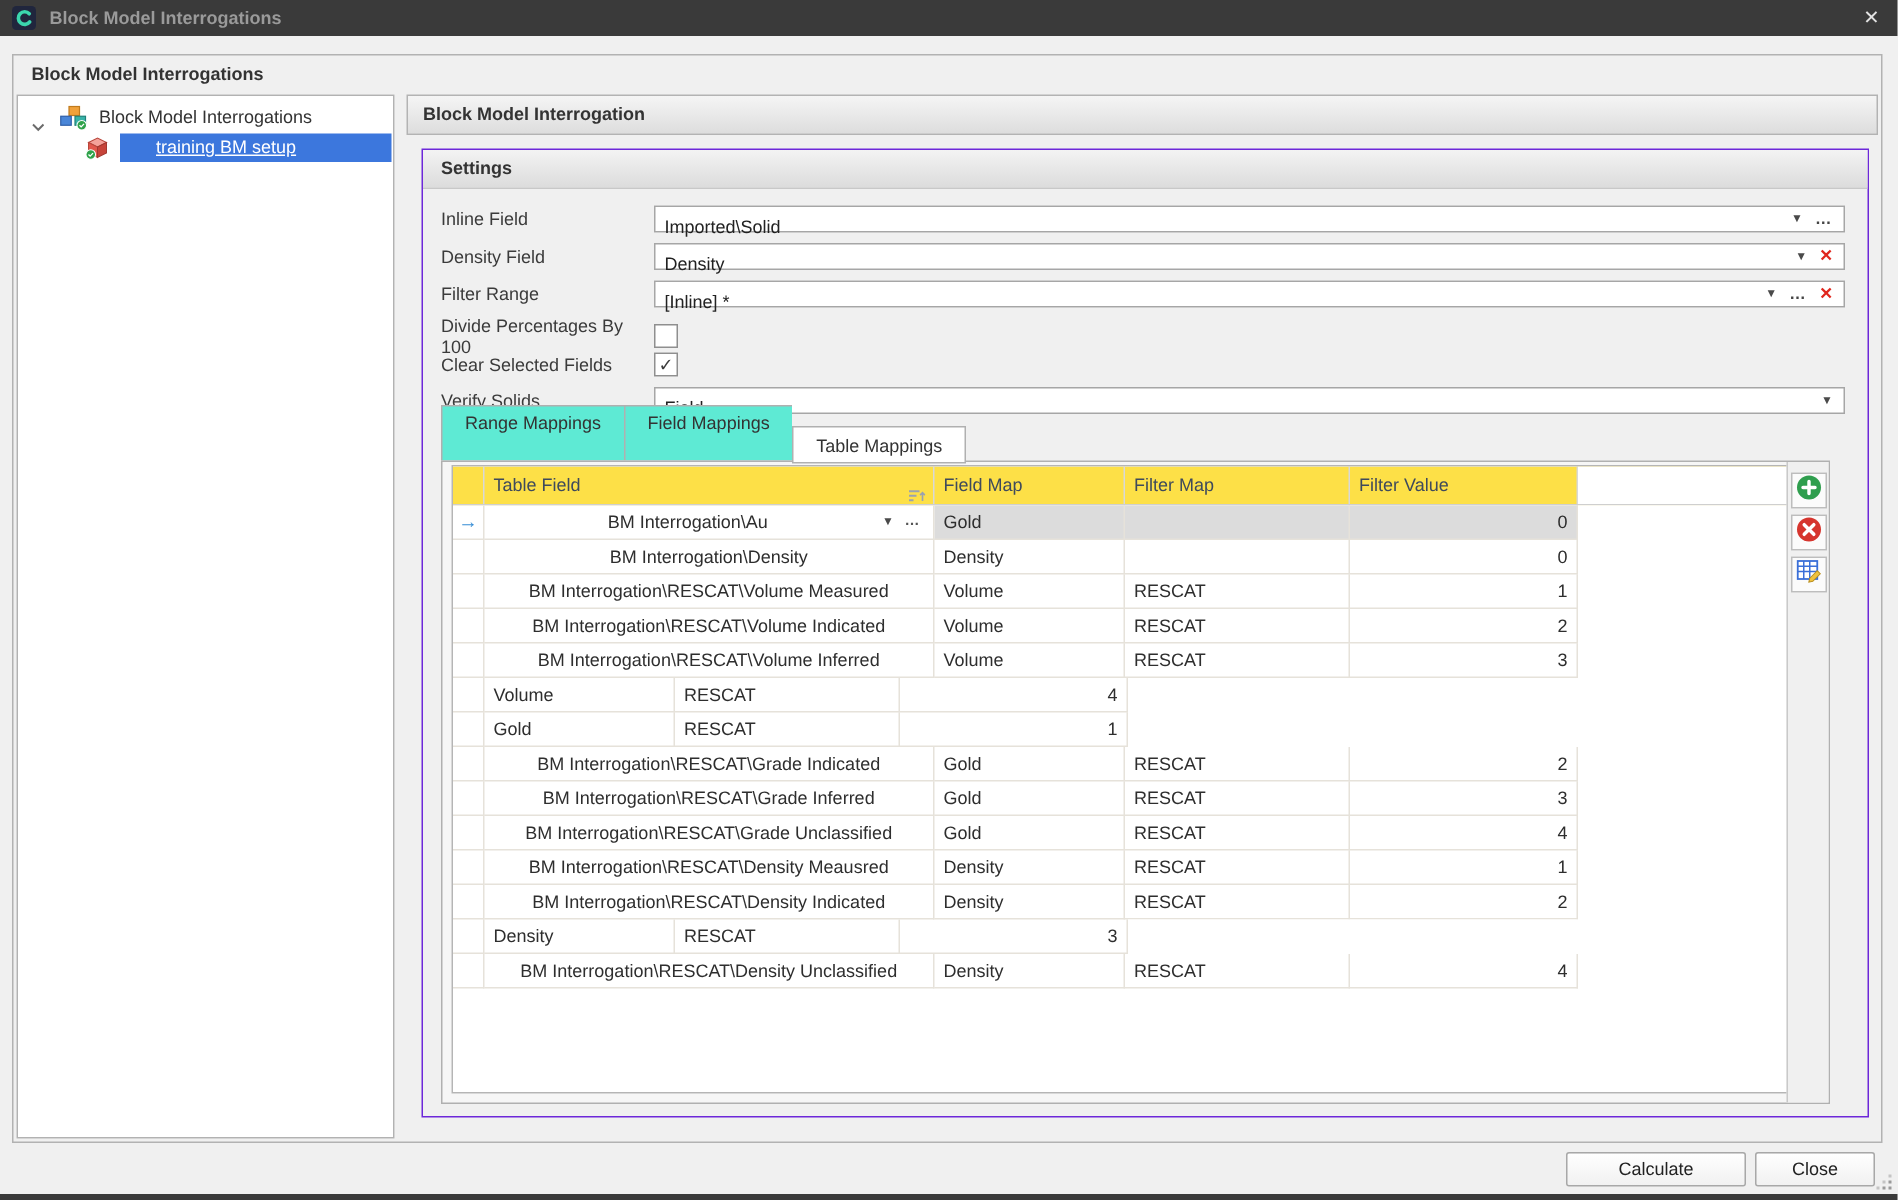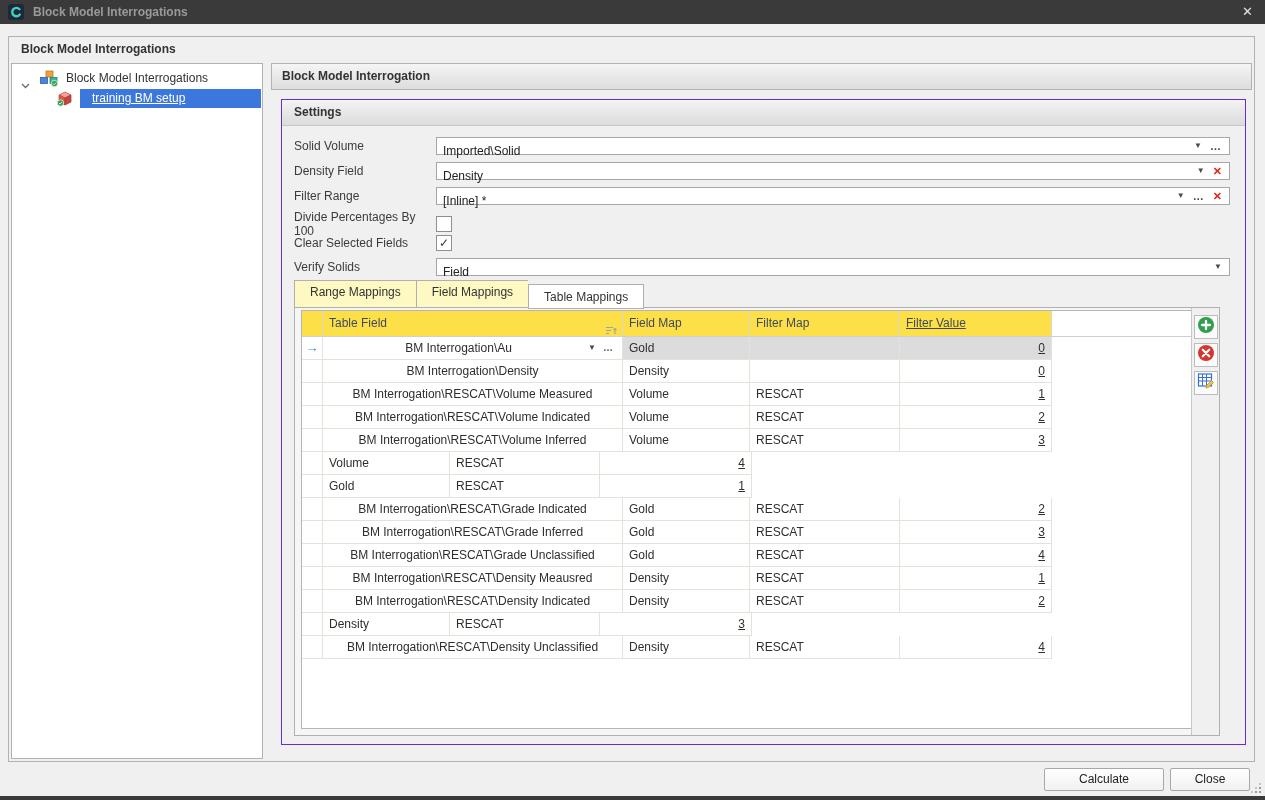--- a/index.html
+++ b/index.html
@@ -18,21 +18,21 @@
   .outer{position:absolute;left:8px;top:36px;width:1247px;height:726px;border:1px solid #b2b2b2;background:#f0f0f0;box-sizing:border-box;}
   .outer-title{position:absolute;left:12px;top:5px;font-size:12px;font-weight:bold;color:#333;}
   
   .tree{position:absolute;left:2px;top:26px;width:252px;bottom:2px;background:#fff;border:1px solid #b2b2b2;box-sizing:border-box;}
   .tree-root{position:absolute;left:0;top:4px;right:1px;height:20px;display:flex;align-items:center;}
   .caret{margin-left:9px;width:9px;height:6px;flex:none;}
   .cubes{margin-left:9px;width:20px;height:17px;flex:none;}
   .tree-root-label{margin-left:7px;font-size:12px;color:#333;}
   .tree-child{position:absolute;left:0;top:25px;right:1px;height:19px;display:flex;align-items:center;}
   .cube{margin-left:44px;width:18px;height:16px;flex:none;}
-  .tree-child-label{flex:1;margin-left:6px;height:19px;line-height:19px;padding-left:12px;
+  .tree-child-label{flex:1;margin-left:6px;height:19px;line-height:19px;padding-left:24px;
     background:#3c77dd;color:#fff;font-size:12px;text-decoration:underline;}
   
   .bmi-header{position:absolute;left:262px;top:26px;right:2px;height:27px;box-sizing:border-box;
     background:linear-gradient(#f5f5f5,#dddddd);border:1px solid #b3b3b3;
     font-weight:bold;font-size:12px;color:#333;line-height:25px;padding-left:10px;}
   .settings{position:absolute;left:272px;top:62px;right:8px;bottom:16px;border:1px solid #6d28d9;background:#f0f0f0;box-sizing:border-box;}
   .settings-header{height:26px;background:linear-gradient(#f3f3f3,#dcdcdc);border-bottom:1px solid #c8c8c8;
     font-weight:bold;font-size:12px;color:#333;line-height:25px;padding-left:12px;box-sizing:border-box;}
   
   .frow{position:absolute;left:12px;right:15px;height:18px;display:flex;align-items:center;}
@@ -41,34 +41,34 @@
   .fctrl{flex:1;height:18px;background:#fff;border:1px solid #a6a6a6;box-sizing:border-box;display:flex;align-items:center;}
   .fval{flex:1;font-size:12px;color:#222;padding-left:6px;white-space:nowrap;overflow:hidden;margin-top:10px;}
   .ficons{display:flex;align-items:center;gap:8px;padding-right:7px;flex:none;}
   .dd{font-size:8px;color:#4a4a4a;line-height:1;}
   .ell{font-size:11px;color:#444;font-weight:bold;letter-spacing:1px;line-height:1;}
   .clr{font-size:11px;color:#e0261d;font-weight:bold;line-height:1;}
   .cb{width:16px;height:16px;flex:none;background:#fff;border:1px solid #8f8f8f;box-sizing:border-box;
     text-align:center;line-height:14px;font-size:12px;color:#3c3c3c;}
   
   .tabs{position:absolute;left:12px;top:183px;height:25px;display:flex;align-items:flex-end;}
-  .tab{height:28px;line-height:23px;padding:0 15px;font-size:12px;color:#333;background:#fef9c3;
+  .tab{height:38px;line-height:23px;padding:0 15px;font-size:12px;color:#333;background:#5eead4;
     border:1px solid #b0b0b0;border-right:none;box-sizing:border-box;}
   .tab.active{background:#fff;height:25px;line-height:25px;border-right:1px solid #b0b0b0;margin-bottom:-1px;z-index:3;position:relative;}
   
   .tabwrap{position:absolute;left:12px;top:207px;right:25px;bottom:8px;border:1px solid #b0b0b0;background:#f6f6f6;box-sizing:border-box;z-index:2;}
   .grid{position:absolute;left:6px;top:2px;width:894px;bottom:6px;border:1px solid #b5b5b5;background:#fff;box-sizing:border-box;overflow:hidden;}
   .ghead{display:flex;height:25px;background:#fde047;border-bottom:1px solid #cfcfcf;}
   .ghead .gcell{line-height:24px;color:#3f4a5c;border-right:1px solid #d8d8d8;}
   .gcell{box-sizing:border-box;font-size:12px;padding:0 6px;white-space:nowrap;overflow:hidden;}
   .c-ind{width:21px;flex:none;padding:0;text-align:center;}
   .c-field{width:300px;flex:none;position:relative;}
   .c-map{width:127px;flex:none;}
   .c-filter{width:150px;flex:none;}
-  .c-value{width:152px;flex:none;text-align:right;text-decoration:underline;}
+  .c-value{width:152px;flex:none;text-align:right;}
   .c-fill{flex:1;border-right:none !important;border-bottom:none !important;background:#fff;}
   .sort-ic{position:absolute;right:5px;top:8px;}
   .grow{display:flex;height:23px;background:#fff;}
   .grow .gcell{border-right:1px solid #e6e2da;border-bottom:1px solid #e6e2da;line-height:22px;color:#2e2e2e;}
   .grow .c-field{display:flex;align-items:center;text-align:center;}
   .grow .ct{flex:1;overflow:hidden;white-space:nowrap;}
   .grow.current .hl{background:#dcdcdc;}
   .cur-arrow{color:#3a8fd6;font-size:13px;font-weight:bold;line-height:22px;}
   .ed{display:flex;align-items:center;gap:7px;flex:none;padding-right:2px;}
   .dd2{font-size:8px;color:#4a4a4a;}
@@ -136,21 +136,21 @@
       <span class="tree-child-label">training BM setup</span>
     </div>
   </div>
 
   <div class="bmi-header">Block Model Interrogation</div>
 
   <div class="settings">
     <div class="settings-header">Settings</div>
 
     <div class="frow r-solid">
-      <span class="flabel">Solid Volume</span>
+      <span class="flabel">Inline Field</span>
       <div class="fctrl">
         <span class="fval">Imported\Solid</span>
         <span class="ficons">
           <span class="dd">▼</span>
           <span class="ell">…</span>
         </span>
       </div>
     </div>
 
     <div class="frow r-density">

